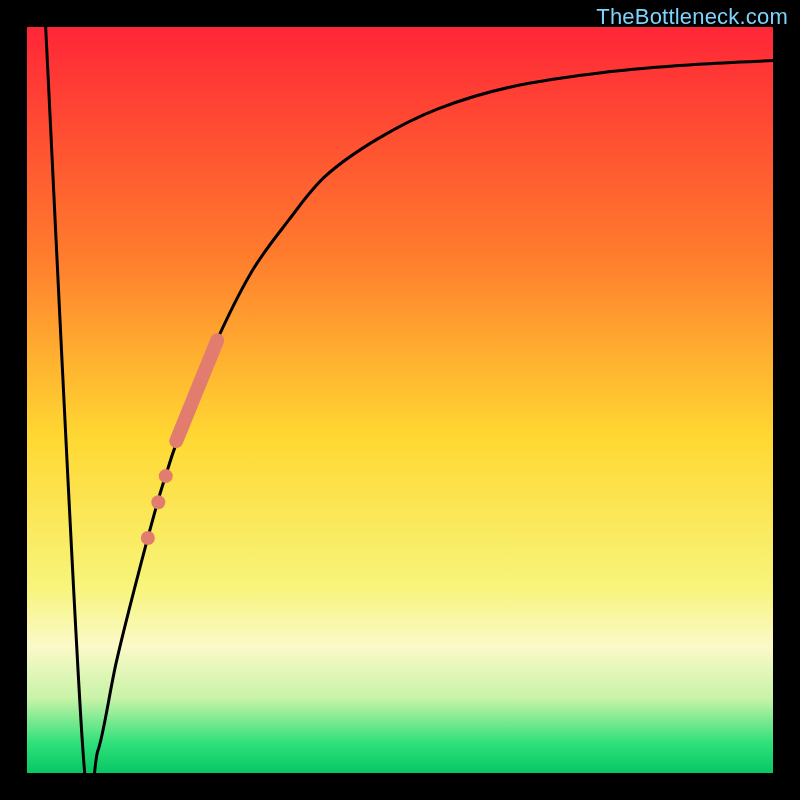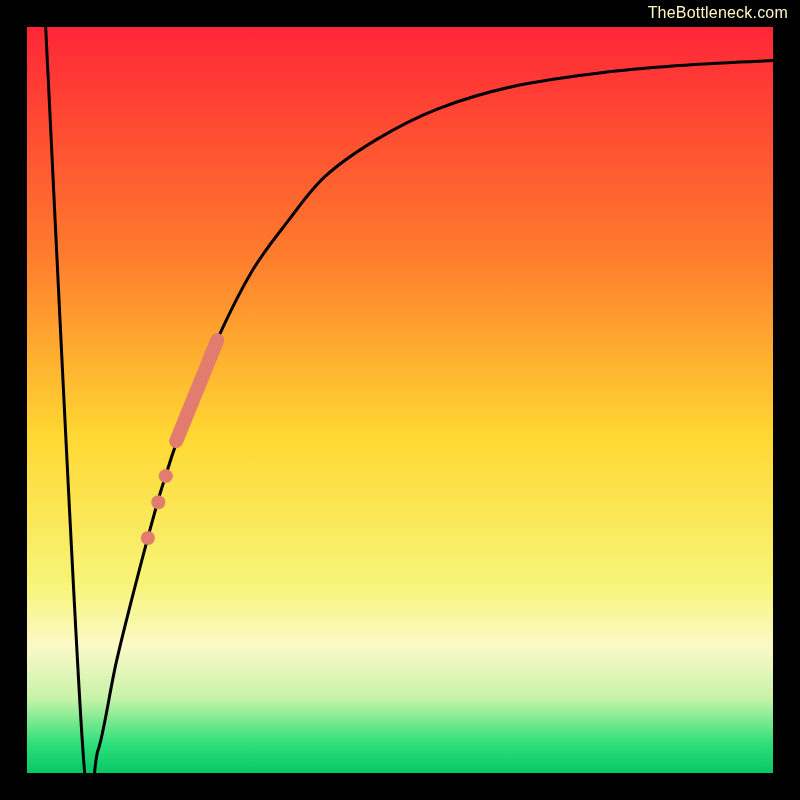--- a/index.html
+++ b/index.html
@@ -12,22 +12,22 @@
     height: 800px;
     background: #000;
     position: relative;
     overflow: hidden;
     font-family: Arial, Helvetica, sans-serif;
   }
   .watermark {
     position: absolute;
     top: 4px;
     right: 12px;
-    color: #fef9c3;
-    font-size: 16px;
+    color: #7dd3fc;
+    font-size: 22px;
     font-weight: 500;
     z-index: 50;
     letter-spacing: 0.2px;
     text-align: right;
   }
   .plot-area {
     position: absolute;
     left: 27px;
     top: 27px;
     width: 746px;

